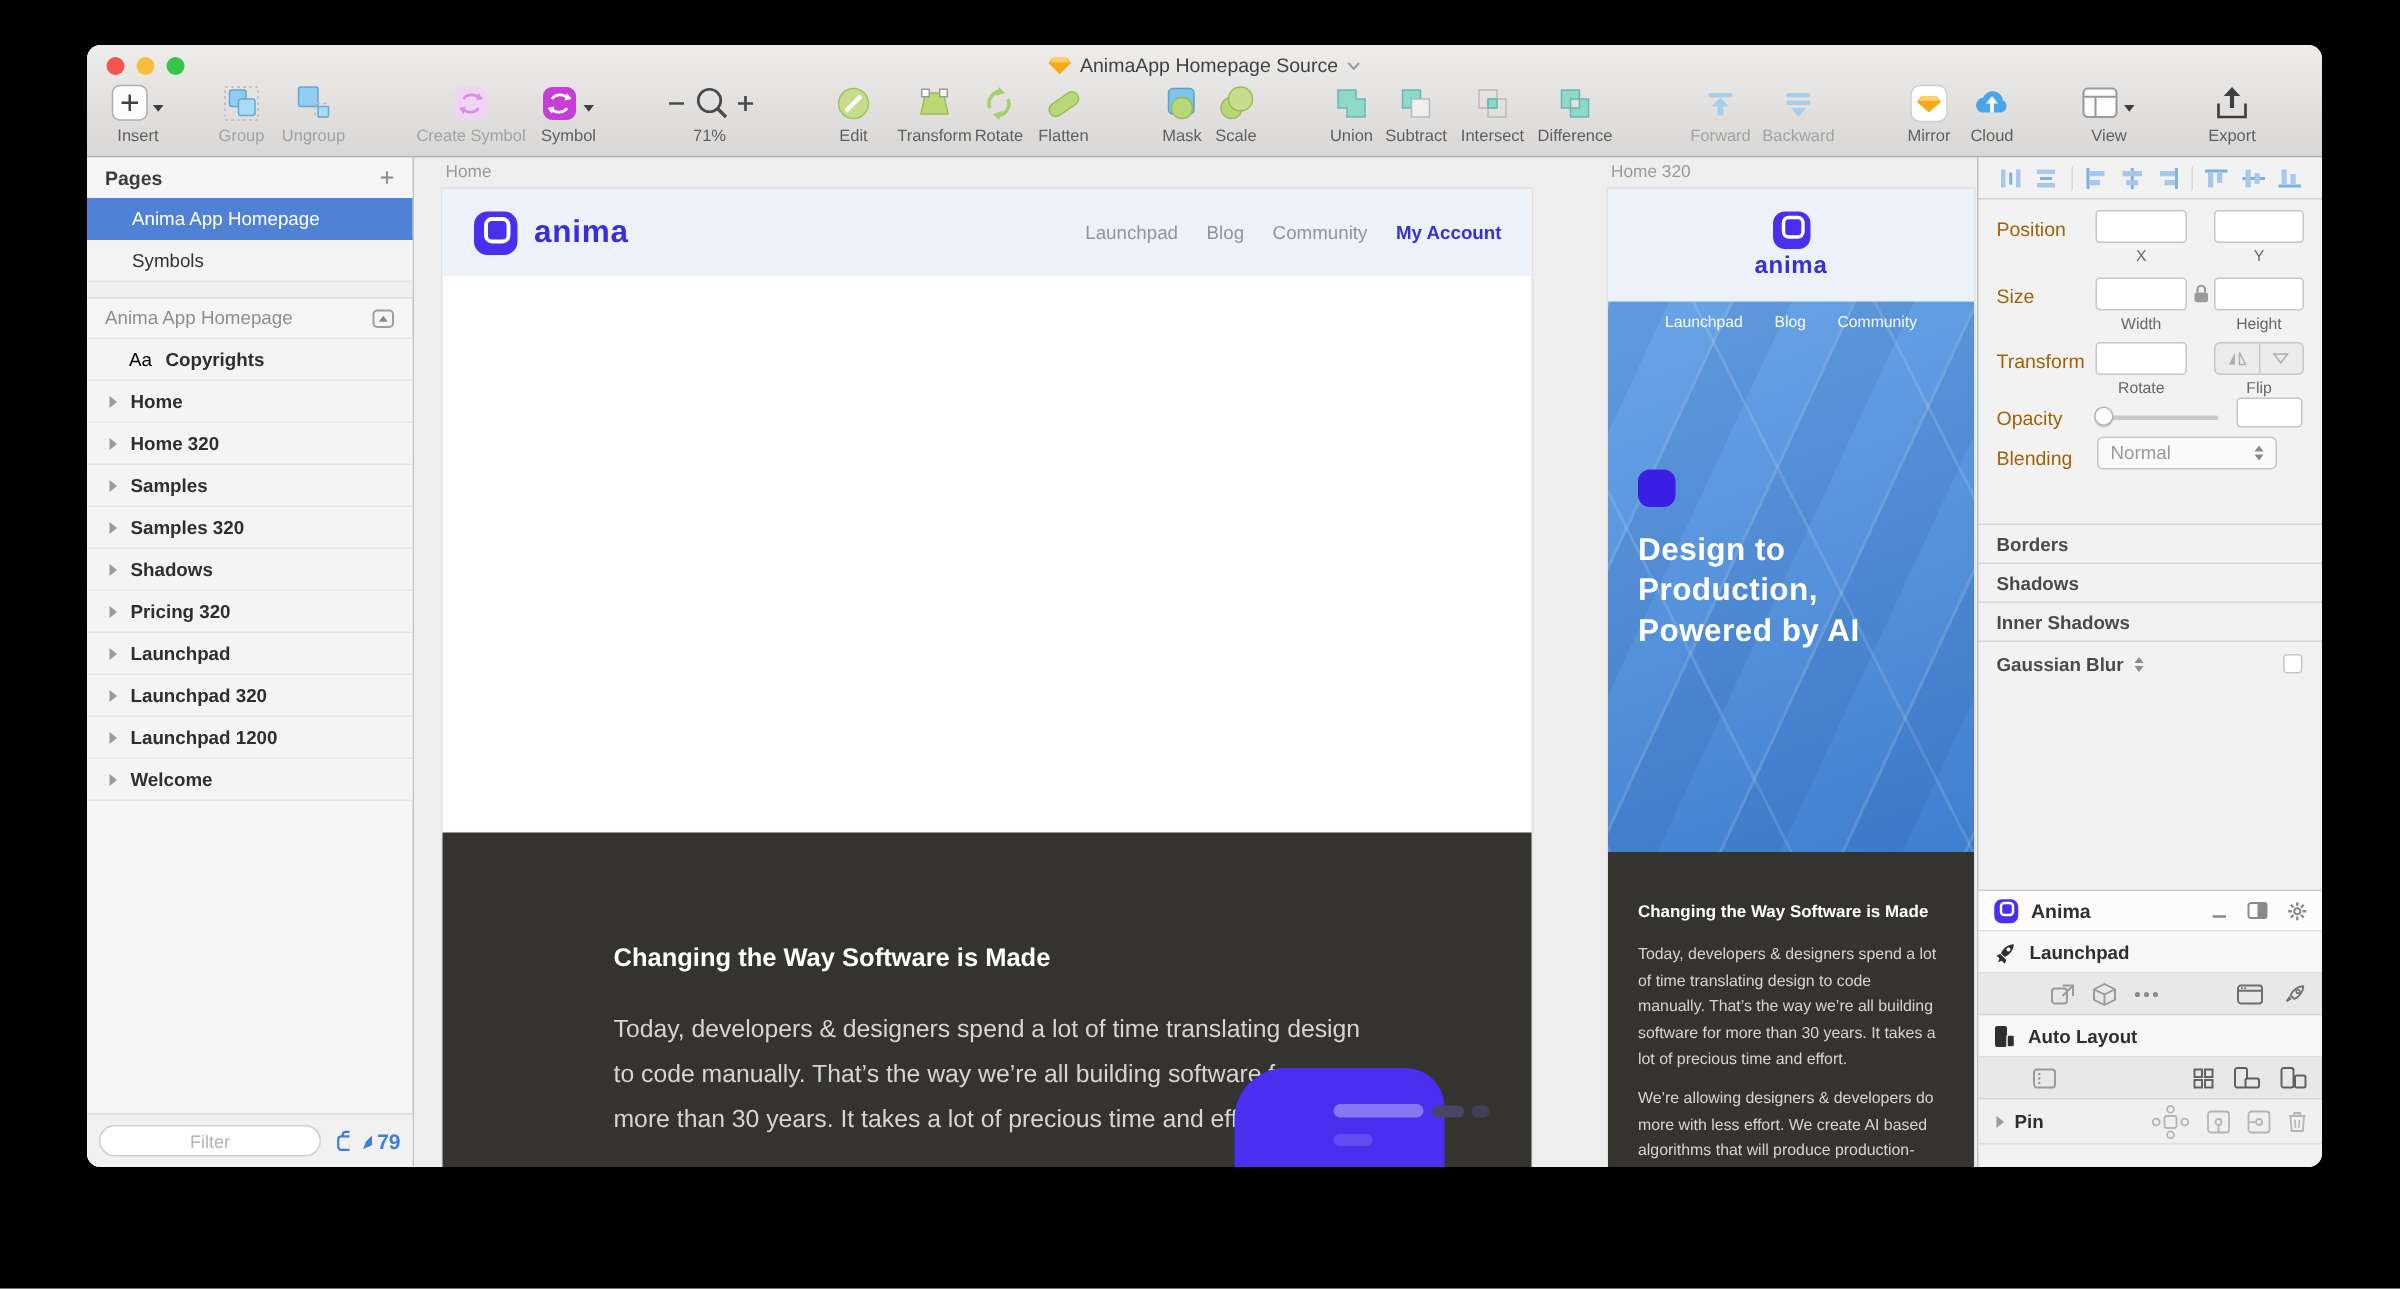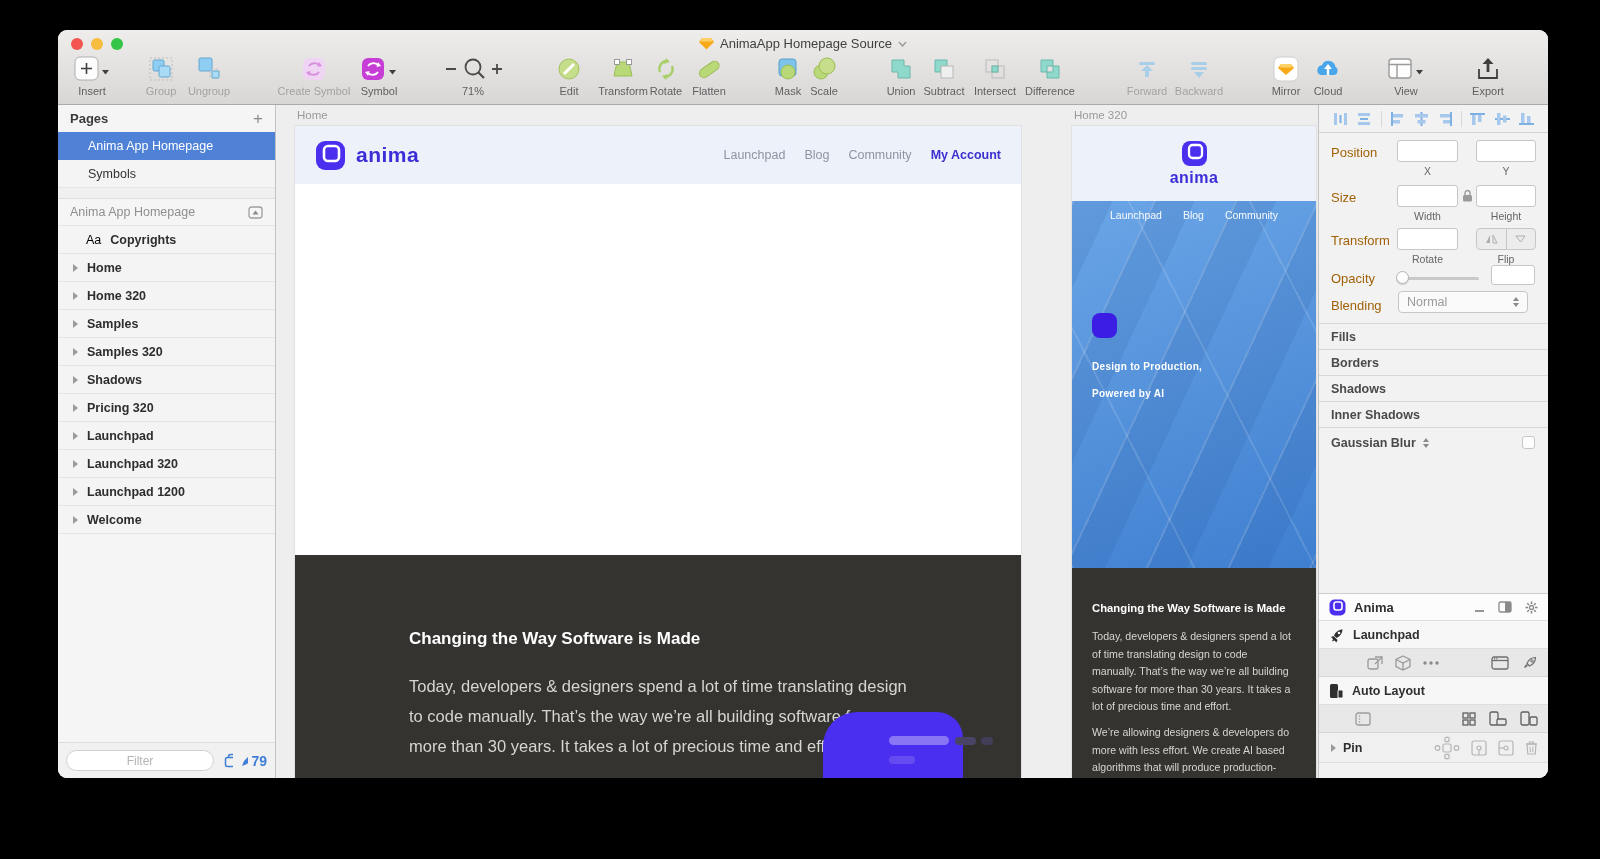--- a/index.html
+++ b/index.html
@@ -467,21 +467,21 @@
           </svg>
         <span class="wordmark" style="font-size:16px;margin-top:2px">anima</span>
       </div>
       <div class="glass" style="top:75px;height:367px">
         <div style="position:absolute;left:0;right:0;top:8px;display:flex;justify-content:center;gap:21px;font-size:10.5px;color:rgba(255,255,255,.96)">
           <span>Launchpad</span>
           <span>Blog</span>
           <span>Community</span>
         </div>
         <div class="hero-sq" style="left:20px;top:112px;width:25px;height:25px;border-radius:8px"></div>
-        <div class="hero-h1" style="left:20px;top:152px;font-size:10px;line-height:27px">
+        <div class="hero-h1" style="left:20px;top:152px;font-size:21px;line-height:27px">
           <div>Design to Production,</div>
           <div>Powered by AI</div>
         </div>
       </div>
       <div class="darksec" style="top:442px">
         <div class="dk-h" style="left:20px;top:34px;font-size:11.3px">Changing the Way Software is Made</div>
         <div class="dk-p" style="left:20px;top:60px;font-size:10.6px;line-height:17.5px">
           <div>Today, developers &amp; designers spend a lot</div>
           <div>of time translating design to code</div>
           <div>manually. That’s the way we’re all building</div>
@@ -576,31 +576,28 @@
     </div>
     <div class="sublab" style="left:78px;top:148px;width:61px">Rotate</div>
     <div class="sublab" style="left:157px;top:148px;width:60px">Flip</div>
 
     <div class="ilabel" style="left:12px;top:166px">Opacity</div>
     <div class="slider-track" style="left:79px;top:172px;width:81px"></div>
     <div class="slider-knob" style="left:77px;top:166px"></div>
     <div class="ifield" style="left:172px;top:160px;width:44px;height:20px"></div>
 
     <div class="ilabel" style="left:12px;top:193px">Blending</div>
-    <div class="dropdown" style="left:79px;top:186px;width:130px">
+    <div class="dropdown" style="left:79px;top:186px;width:120px">
       <span>Normal</span>
       <span class="stepper">
           <span class="stp-up"></span>
           <span class="stp-dn"></span>
         </span>
     </div>
 
-    <div class="isect" style="top:218px">
-        <span>Fills</span>
-      </div>
     <div class="isect" style="top:244px">
         <span>Borders</span>
       </div>
     <div class="isect" style="top:270px">
         <span>Shadows</span>
       </div>
     <div class="isect" style="top:296px">
         <span>Inner Shadows</span>
       </div>
     <div class="isect" style="top:322px;height:30px">

